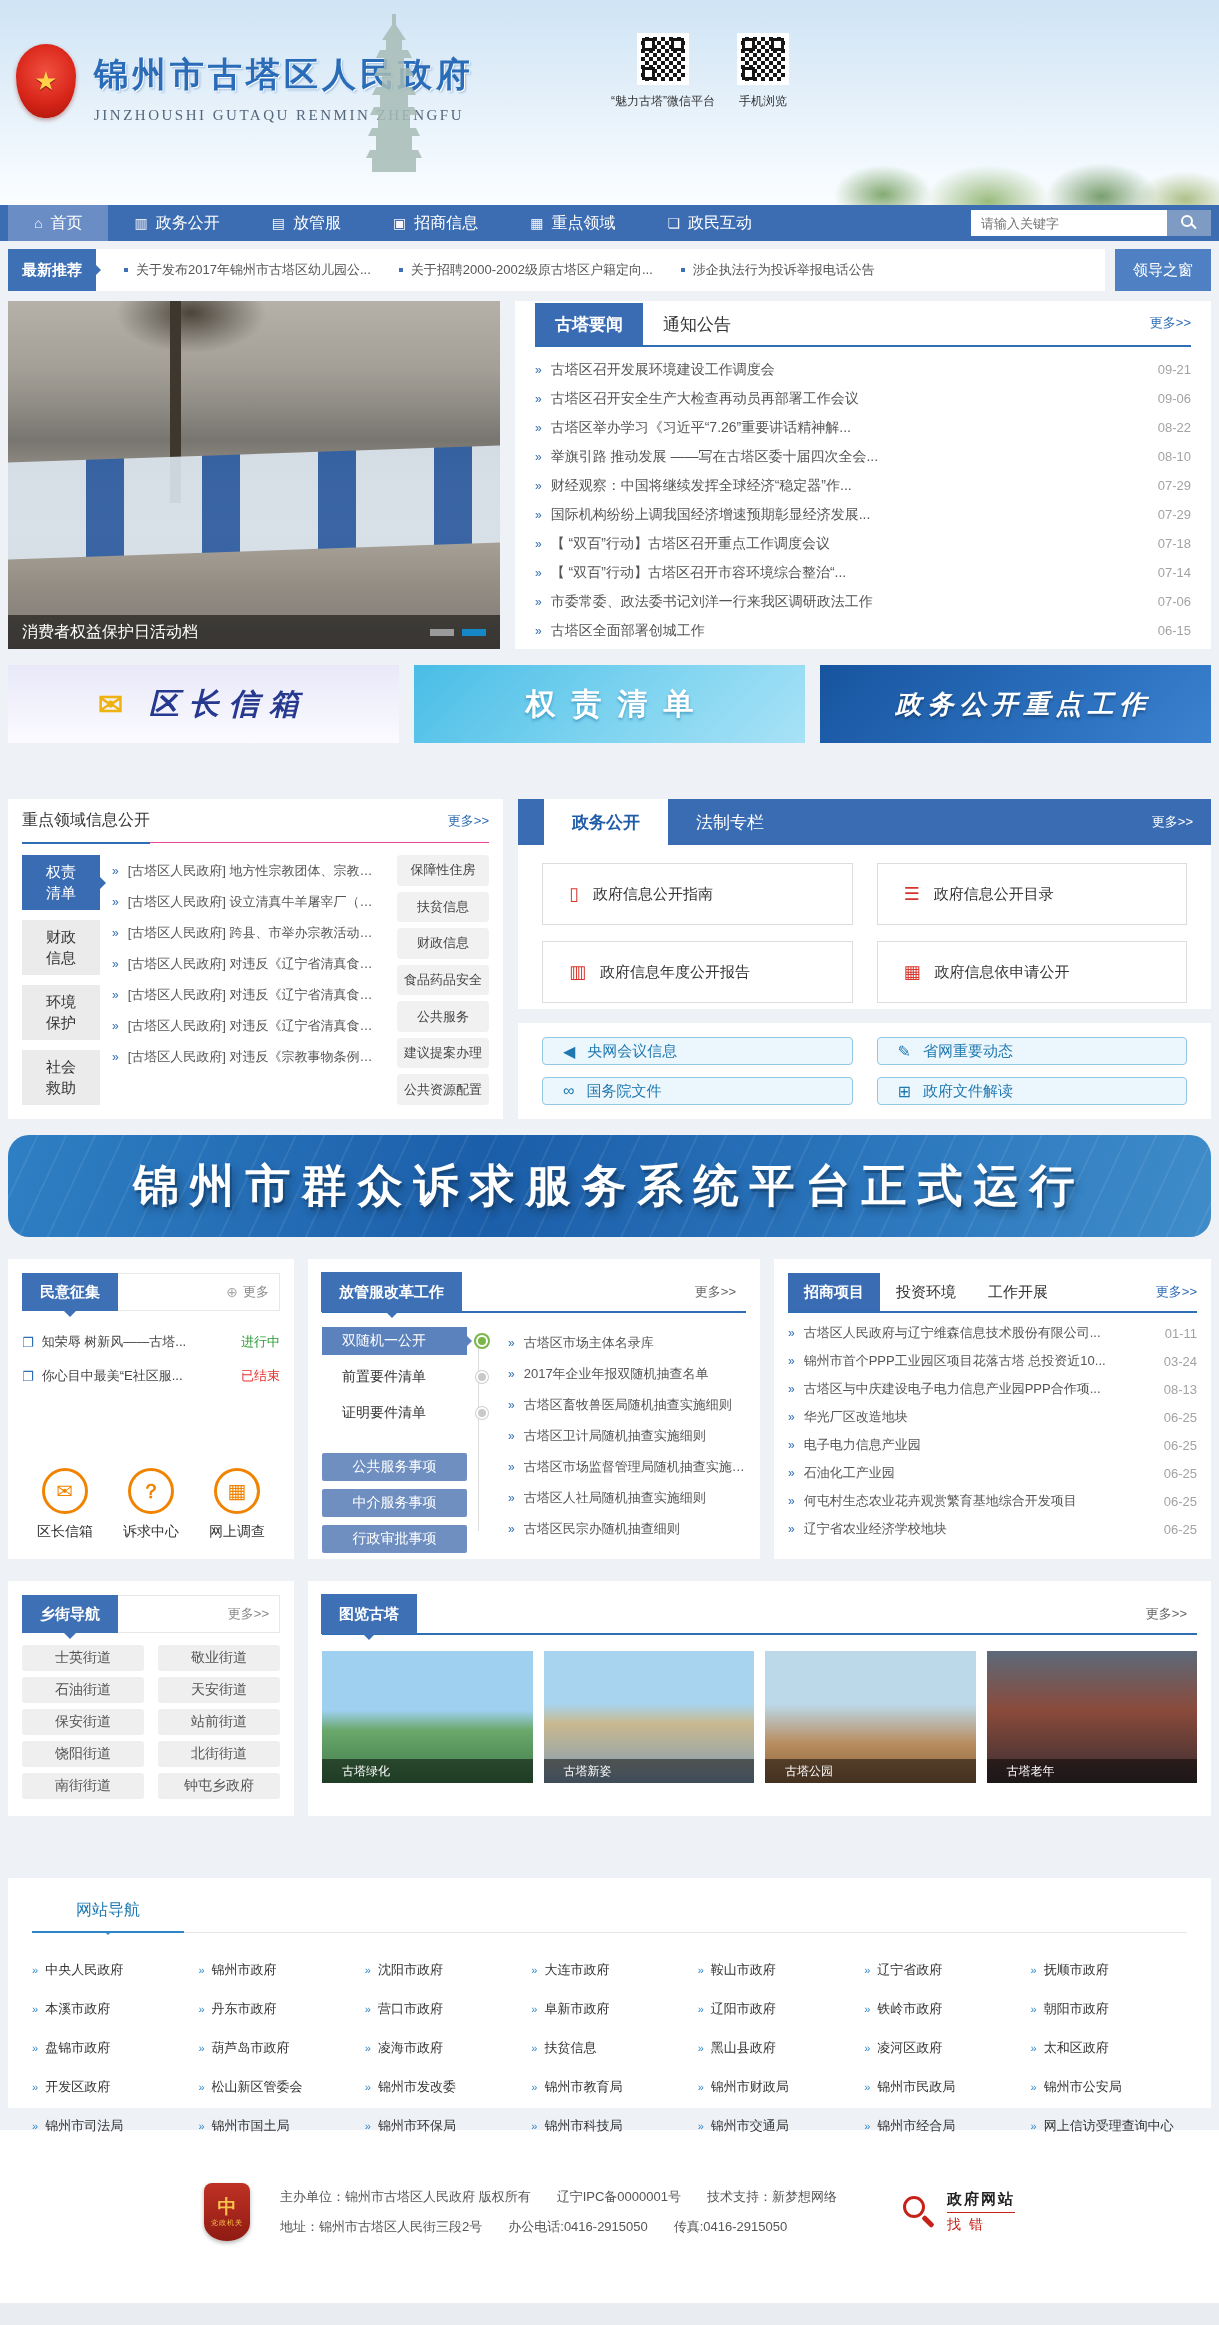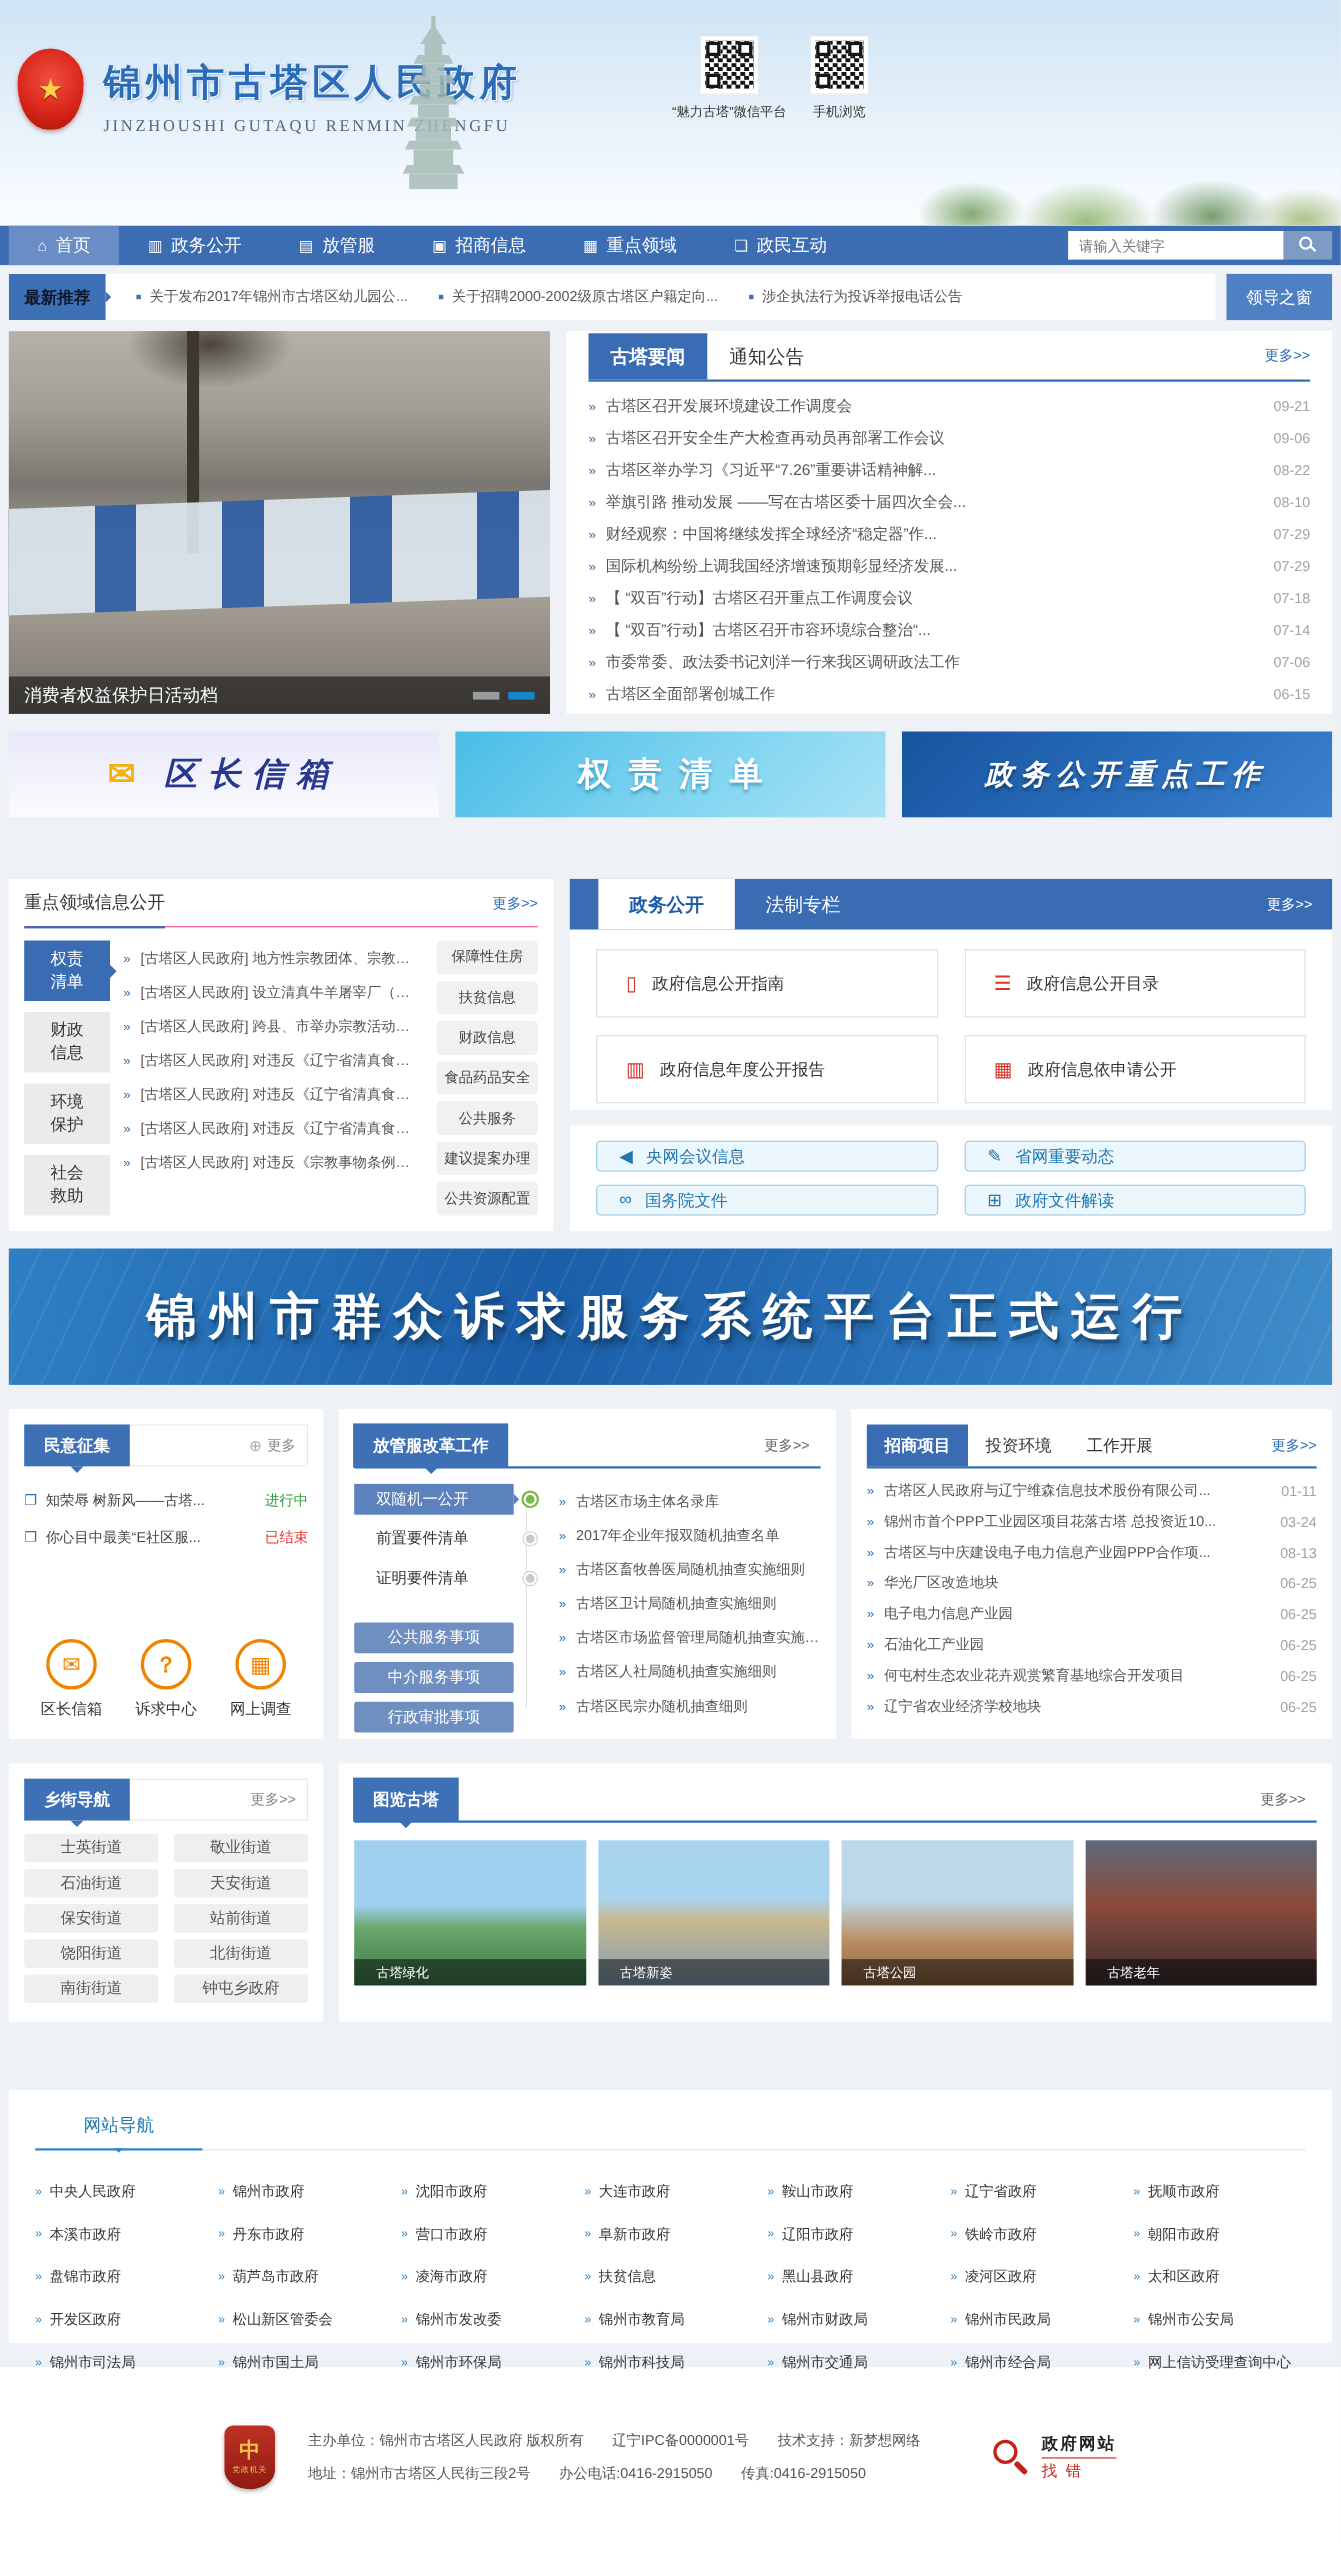--- a/index.html
+++ b/index.html
@@ -47,21 +47,21 @@
   .nav-search { margin-left:auto; display:flex; align-items:center; }
   .search-input { width:196px; height:26px; border:0; padding:0 10px; font-size:13px; color:#8b5cf6; outline:none; }
   .search-btn { width:44px; height:26px; background:#7e9bc3; border:0; position:relative; cursor:pointer; }
   .mag { position:absolute; left:14px; top:5px; width:12px; height:12px; border:2px solid #fff; border-radius:50%; }
   .mag::after { content:''; position:absolute; width:7px; height:2px; background:#fff;
     transform:rotate(45deg); right:-6px; bottom:-2px; }
 
   
   .ticker-row { display:flex; margin:8px 8px 0; gap:10px; }
   .ticker { flex:1; background:#fff; height:42px; display:flex; align-items:center; overflow:hidden; }
-  .ticker-label { background:#3e70b5; color:#0f172a; font-size:15px; font-weight:bold; width:88px; height:54px;
+  .ticker-label { background:#3e70b5; color:#ffffff; font-size:15px; font-weight:bold; width:88px; height:54px;
     display:flex; align-items:center; justify-content:center; position:relative; flex:none; }
   .ticker-label::after { content:''; position:absolute; left:100%; top:50%; margin-top:-5px;
     border:5px solid transparent; border-left-color:#3e70b5; }
   .ticker-item { font-size:13px; color:#555; margin-left:28px; display:flex; align-items:center; gap:8px; white-space:nowrap; }
   .tk-dot { width:4px; height:4px; background:#3e70b5; flex:none; }
   .leader-btn { width:96px; height:42px; background:#4e80c3; color:#fff; font-size:15px;
     display:flex; align-items:center; justify-content:center; flex:none; }
 
   
   .row1 { display:flex; margin:10px 8px 0; gap:15px; height:348px; }
@@ -133,23 +133,23 @@
   .gov-body { padding:18px 24px; display:grid; grid-template-columns:1fr 1fr; gap:16px 24px; }
   .gov-btn { border:1px solid #ddd; height:62px; display:flex; align-items:center; padding:0 26px;
     font-size:15px; color:#333; gap:14px; background:#fff; }
   .gov-ico { color:#d9342b; font-size:18px; }
   .link-card { height:96px; padding:14px 24px; display:grid; grid-template-columns:1fr 1fr; gap:12px 24px; }
   .link-btn { border:1px solid #93c7e4; background:#ecf7fd; color:#1f78b0; border-radius:4px;
     display:flex; align-items:center; padding:0 20px; gap:12px; font-size:15px; }
   .link-ico { font-size:16px; }
 
   
-  .big-banner { margin:16px 8px 0; height:124px; display:flex; align-items:center; justify-content:center;
+  .big-banner { margin:16px 8px 0; height:102px; display:flex; align-items:center; justify-content:center;
     position:relative; overflow:hidden;
-    background:linear-gradient(100deg,#2f7fc4 0%,#1b5ea9 40%,#2b76bd 72%,#3f8cc9 100%); }
+    background:linear-gradient(100deg,#2f7fc4 0%,#1b5ea9 40%,#2b76bd 72%,#3f8cc9 100%);border-radius:21px; }
   .big-banner::before { content:''; position:absolute; inset:0;
     background:repeating-linear-gradient(115deg, rgba(255,255,255,.07) 0 2px, transparent 2px 26px); }
   .big-banner-text { position:relative; color:#fff; font-size:45px; font-weight:bold; letter-spacing:11px;
     text-shadow:2px 3px 0 rgba(16,62,108,.55), 4px 6px 8px rgba(0,0,0,.3); white-space:nowrap; }
 
   
   .panel-head { display:flex; height:38px; border:1px solid #e8e8e8; align-items:stretch; }
   .panel-tab { background:#3e70b5; color:#fff; font-size:15px; font-weight:bold; display:flex;
     align-items:center; justify-content:center; padding:0 18px; position:relative; margin:-1px; }
   .panel-tab::after { content:''; position:absolute; top:100%; left:50%; margin-left:-6px;

